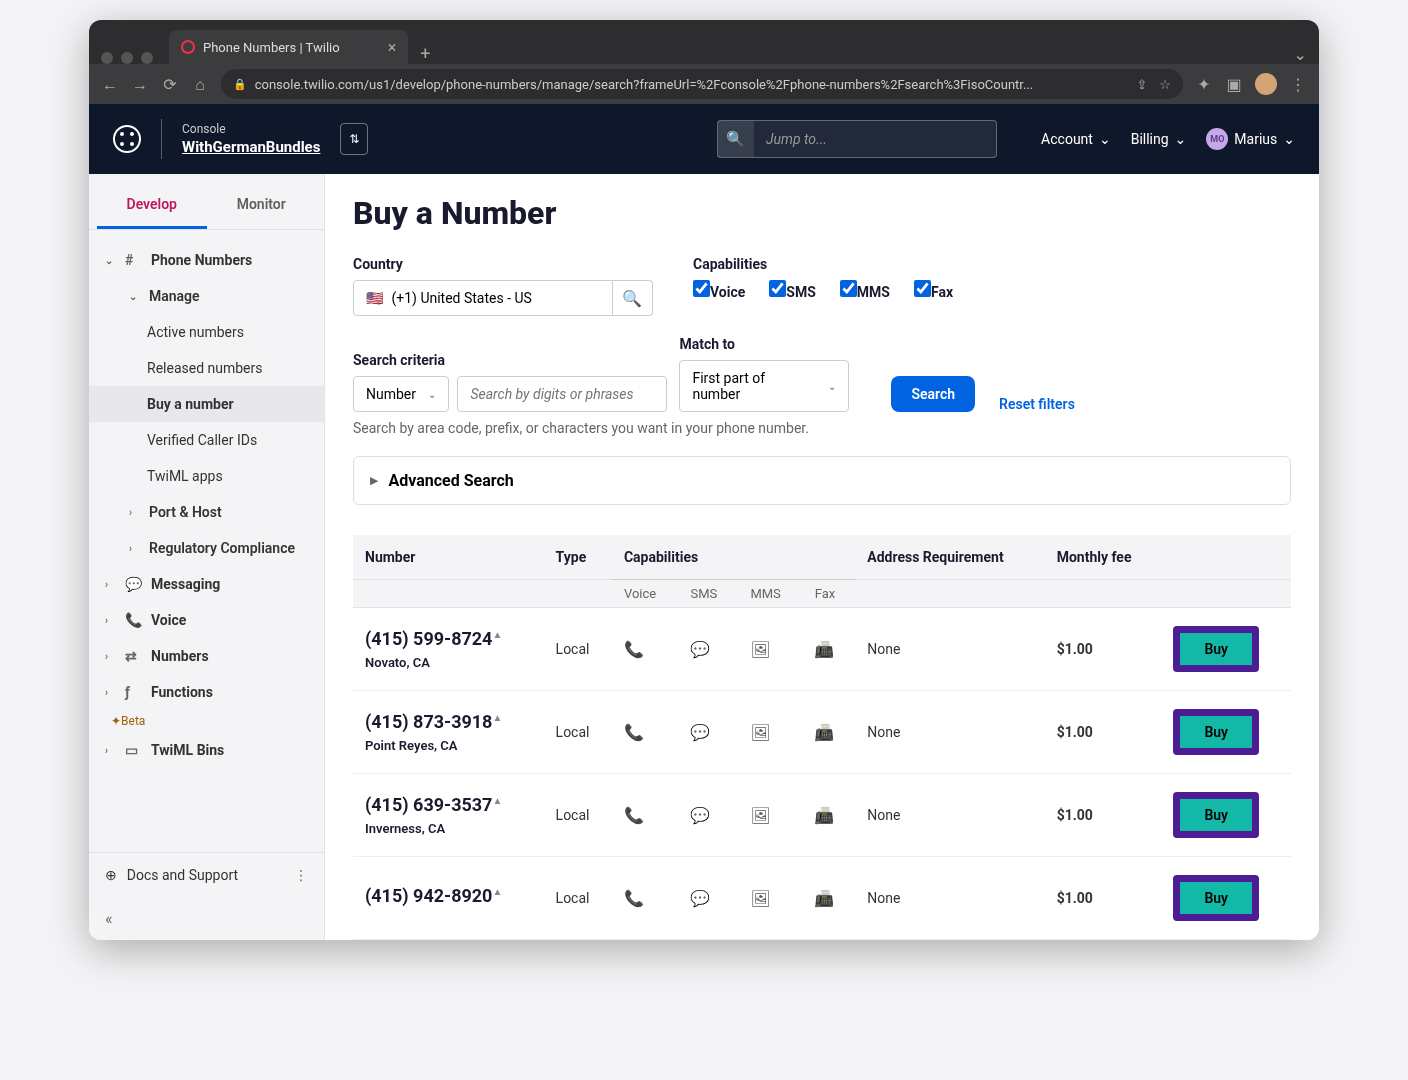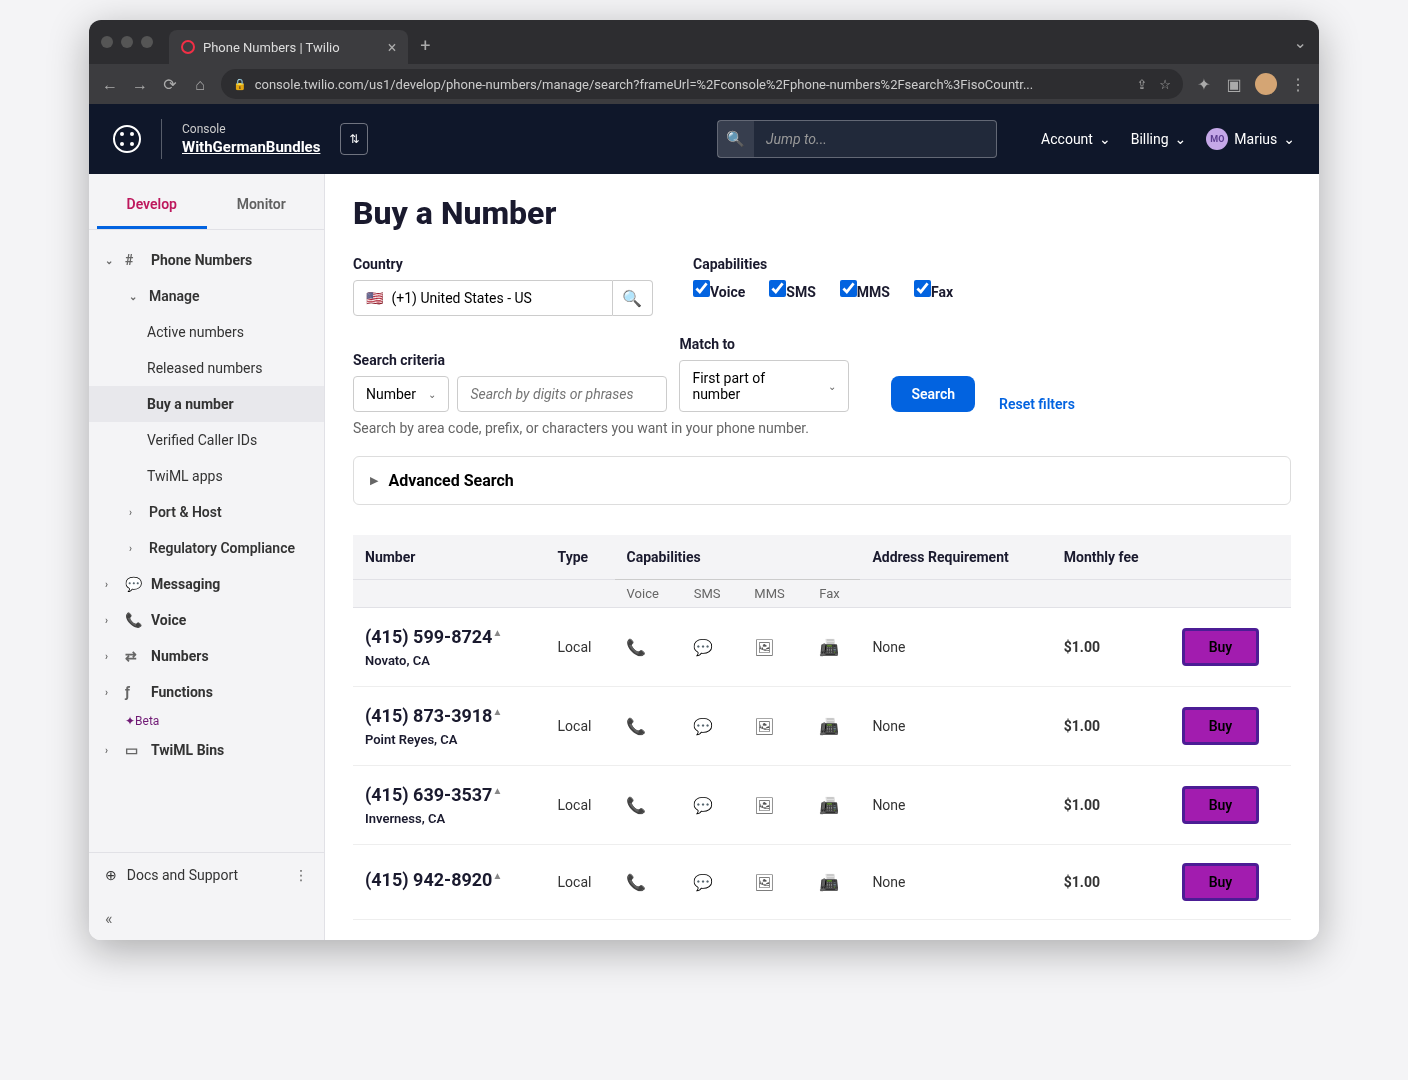--- a/index.html
+++ b/index.html
@@ -1,18 +1,18 @@
 <!DOCTYPE html>
 <html><head>
 <meta charset="utf-8">
 <style>
 *{margin:0;padding:0;box-sizing:border-box;font-family:-apple-system,BlinkMacSystemFont,"Segoe UI",Roboto,sans-serif}
 body{background:#f4f4f6;width:1408px;height:1080px;overflow:hidden;display:flex;justify-content:center;align-items:flex-start;padding-top:20px}
 .browser-window{width:1230px;height:920px;background:#fff;border-radius:12px;overflow:hidden;box-shadow:0 10px 40px rgba(0,0,0,.3);display:flex;flex-direction:column}
-.chrome-top{background:#2d2d30;height:44px;display:flex;align-items:center;padding:0 12px}
+.chrome-top{background:#2d2d30;height:44px;display:flex;align-items:flex-end;padding:0 12px}
 .traffic-lights{display:flex;gap:8px;margin-right:16px}
 .traffic-lights span{width:12px;height:12px;border-radius:50%;background:#555}
 .tab{background:#3c3c3f;height:34px;border-radius:8px 8px 0 0;display:flex;align-items:center;padding:0 12px;gap:8px;margin-top:10px;color:#ddd;font-size:13px}
 .tab-favicon{width:14px;height:14px;border-radius:50%;border:2px solid #f22f46}
 .tab-close{color:#aaa;margin-left:40px;font-size:16px}
 .new-tab{color:#aaa;margin-left:12px;font-size:18px;margin-top:6px}
 .chrome-expand{margin-left:auto;color:#aaa}
 .chrome-nav{background:#3c3c3f;height:40px;display:flex;align-items:center;padding:0 12px;gap:12px;color:#aaa}
 .nav-icon{width:18px;height:18px;display:flex;align-items:center;justify-content:center;cursor:pointer;font-size:16px}
 .url-bar{flex:1;background:#2d2d30;border-radius:20px;height:30px;display:flex;align-items:center;padding:0 12px;gap:8px;color:#ccc;font-size:13px}
@@ -38,21 +38,21 @@
 .sb-tab{flex:1;padding:14px 0;text-align:center;font-weight:600;font-size:14px;color:#606060;cursor:pointer}
 .sb-tab.active{color:#be185d;border-bottom:3px solid #0263e0}
 .sb-nav{flex:1;overflow-y:auto;padding:12px 0}
 .nav-item{display:flex;align-items:center;gap:8px;padding:10px 16px;font-size:14px;color:#333;cursor:pointer}
 .nav-item.l1{font-weight:700}
 .nav-item.l2{padding-left:40px;font-weight:600}
 .nav-item.l3{padding-left:58px}
 .nav-item.active{background:#e8e8ec;font-weight:700}
 .caret{font-size:10px;color:#666;width:12px}
 .nav-icon-sb{width:18px;color:#666;font-size:14px}
-.beta-badge{color:#701a75;font-size:12px;margin-left:36px;padding:4px 0}
+.beta-badge{color:#a16207;font-size:12px;margin-left:22px;padding:4px 0}
 .sb-footer{border-top:1px solid #e1e1e6;padding:14px 16px;display:flex;align-items:center;gap:10px;font-size:14px;color:#333}
 .kebab{margin-left:auto;color:#666}
 .collapse{padding:12px 16px;color:#666;cursor:pointer}
 .main{flex:1;background:#fff;padding:20px 28px;overflow-y:auto}
 h1{font-size:32px;font-weight:800;color:#1a1a2e;margin-bottom:24px}
 .filters-row{display:flex;gap:40px;margin-bottom:20px}
 .filter-block label{display:block;font-weight:700;font-size:14px;margin-bottom:8px;color:#1a1a2e}
 .country-select{display:flex;width:300px}
 .country-select .val{flex:1;border:1px solid #ccc;border-radius:4px 0 0 4px;padding:9px 12px;font-size:14px;display:flex;gap:8px;align-items:center}
 .country-select .srch{width:40px;border:1px solid #ccc;border-left:0;border-radius:0 4px 4px 0;display:flex;align-items:center;justify-content:center;color:#666}
@@ -70,21 +70,21 @@
 .adv-search .tri{font-size:11px;color:#666}
 .adv-search .txt{font-weight:700;font-size:16px}
 table{width:100%;border-collapse:collapse}
 thead tr:first-child th{background:#f4f4f6;padding:14px 12px;text-align:left;font-size:14px;font-weight:700;color:#1a1a2e;border-bottom:1px solid #e1e1e6}
 thead tr:last-child th{background:#f4f4f6;padding:6px 12px;font-size:13px;font-weight:400;color:#666;text-align:left;border-bottom:1px solid #e1e1e6}
 tbody td{padding:18px 12px;border-bottom:1px solid #eee;font-size:14px;color:#333;vertical-align:middle}
 .num{font-size:18px;font-weight:700;color:#1a1a2e}
 .num .tri{font-size:10px;color:#888;vertical-align:super}
 .loc{font-size:13px;color:#1a1a2e;font-weight:600;margin-top:6px}
 .cap-ico{font-size:16px;color:#555}
-.buy-btn{border:3px solid #4c1d95;background:#a21caf;border-radius:4px;padding:8px 24px;font-size:14px;font-weight:600;cursor:pointer}
+.buy-btn{border:7px solid #4c1d95;background:#14b8a6;border-radius:4px;padding:8px 24px;font-size:14px;font-weight:600;cursor:pointer}
 </style>
 </head>
 <body>
 
 <div class="browser-window">
   <div class="chrome-top">
     <div class="traffic-lights">
         <span></span>
         <span></span>
         <span></span>

